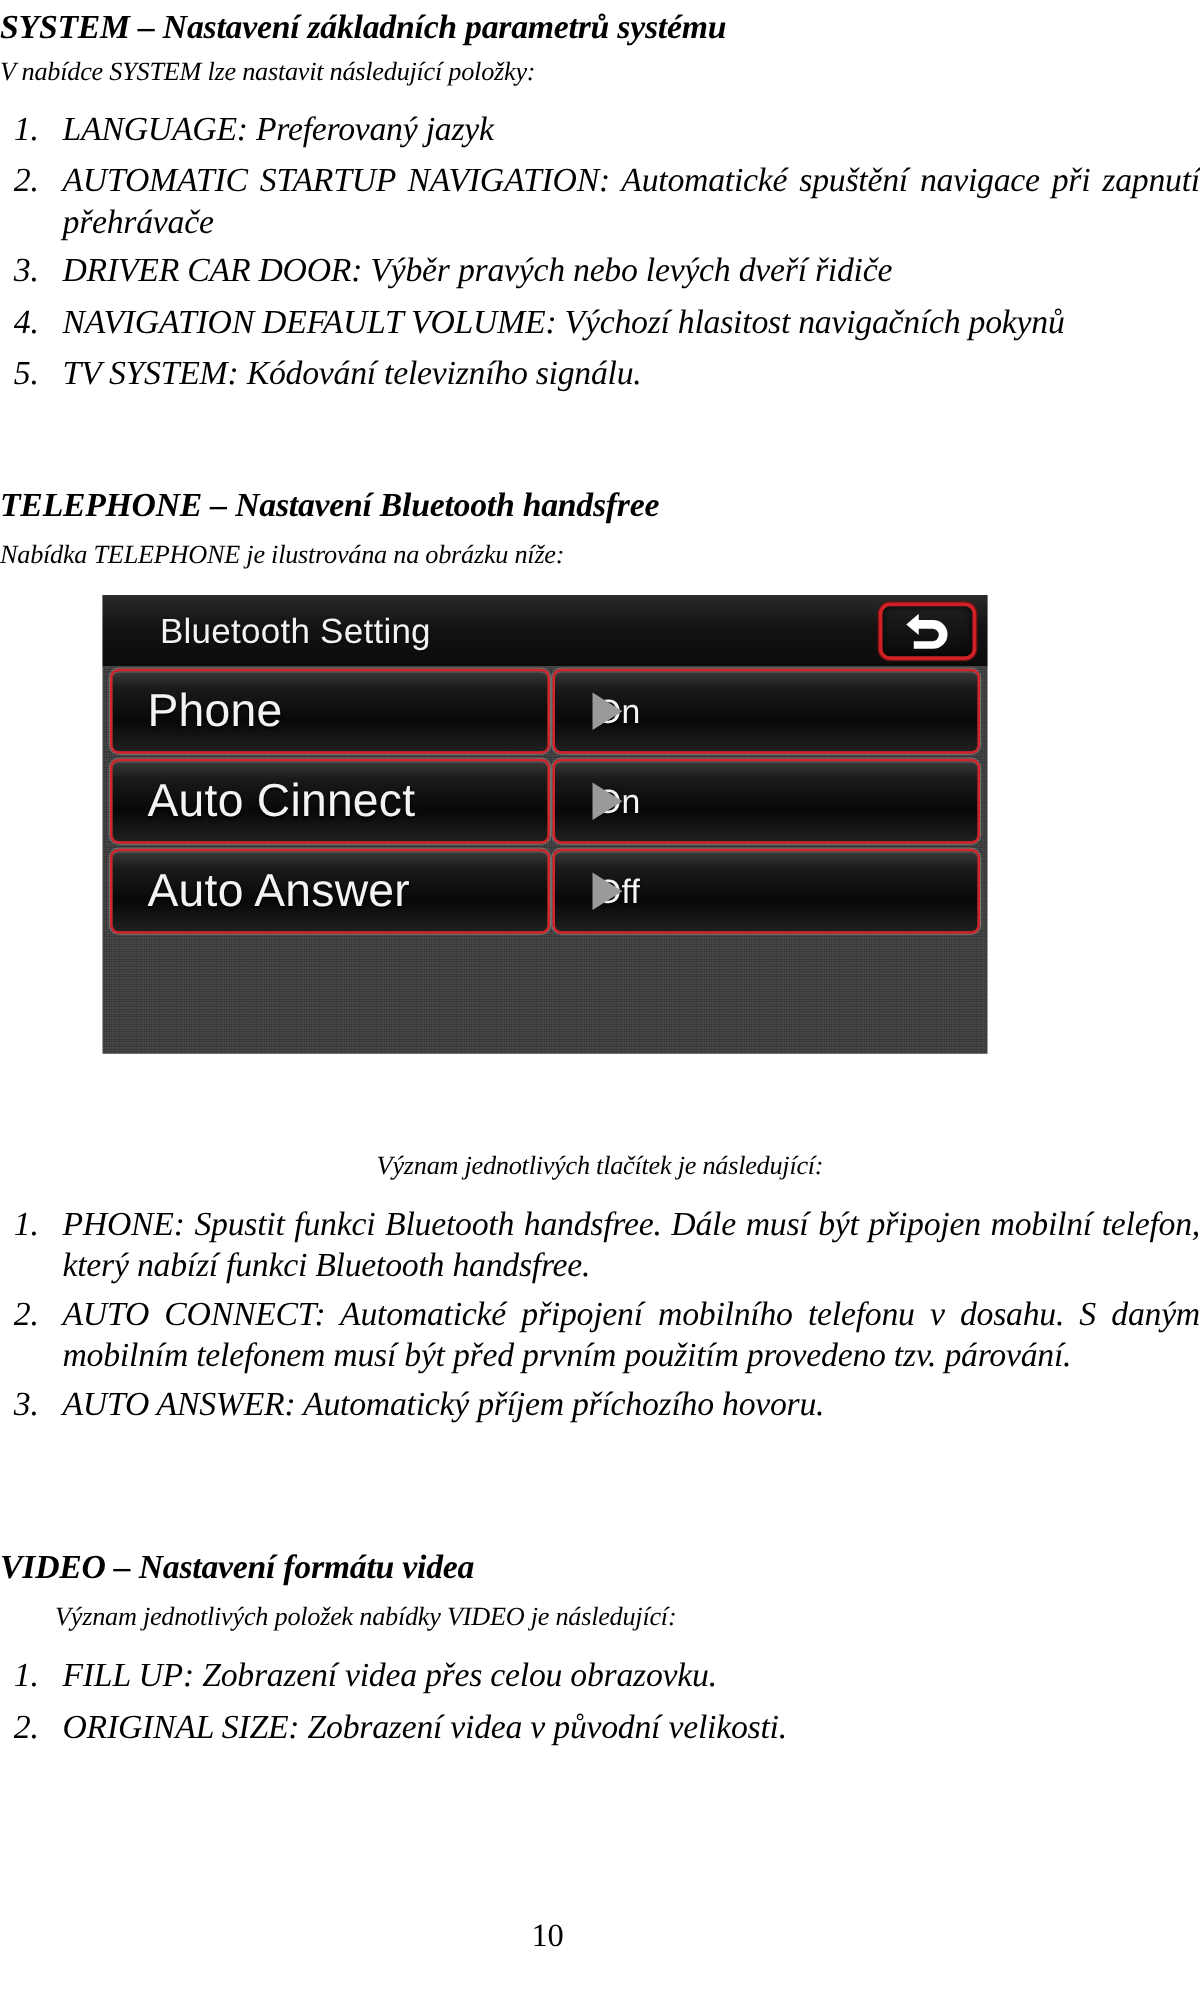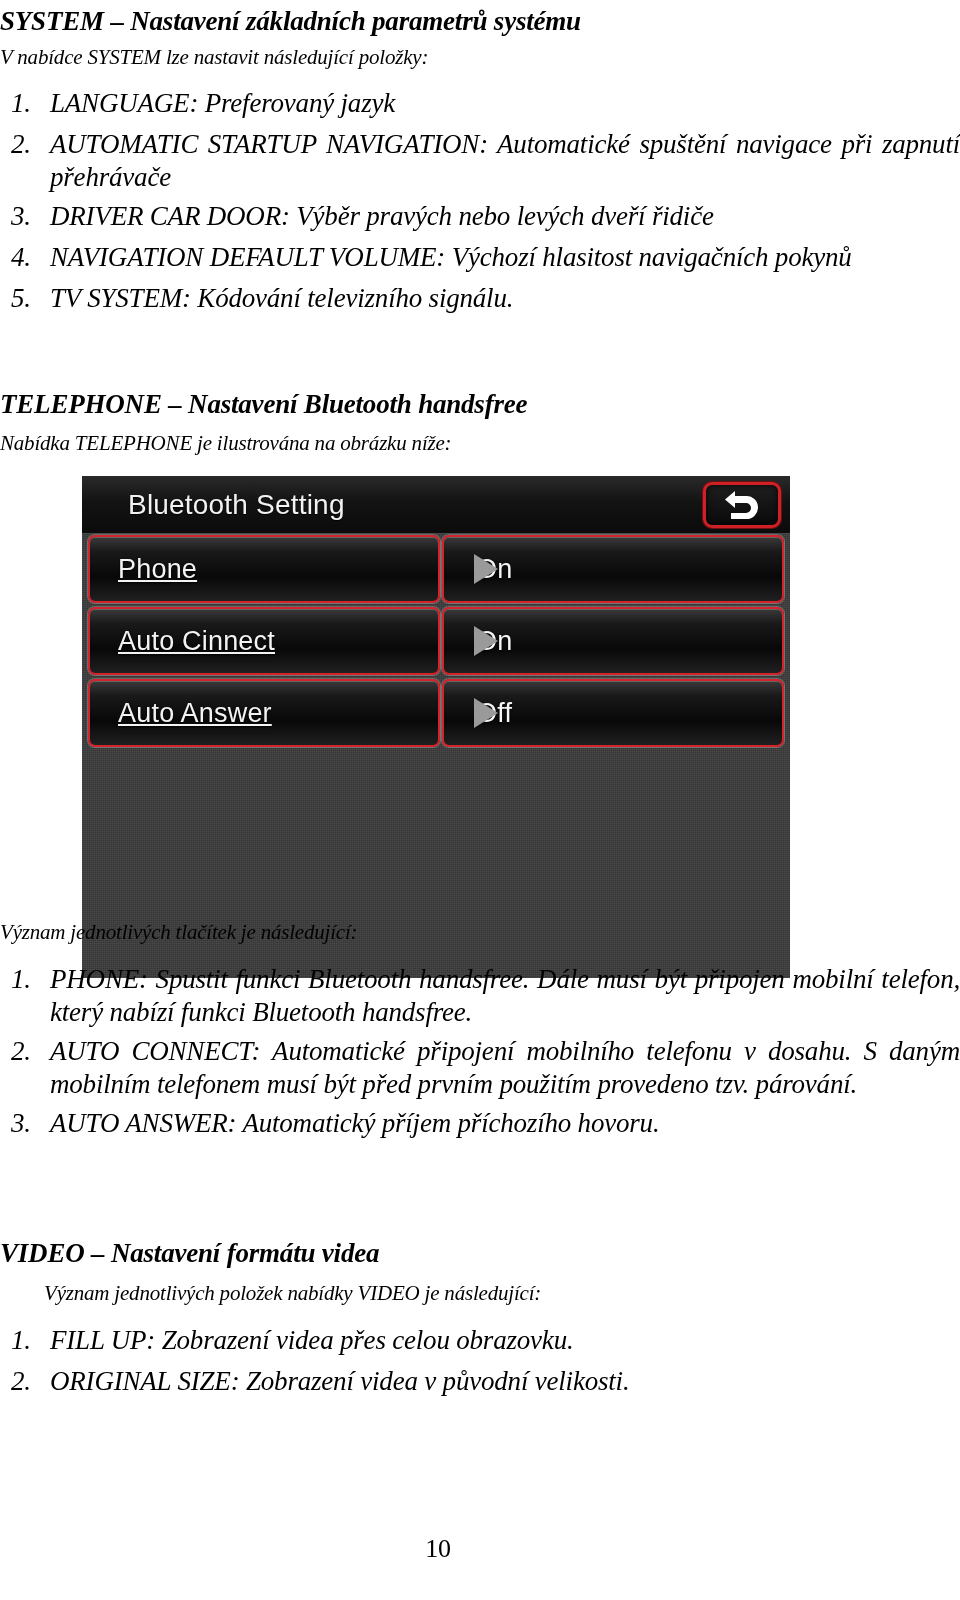--- a/index.html
+++ b/index.html
@@ -65,21 +65,21 @@
 
   
   .blk { position: absolute; left: 0; width: 960px; font-style: italic; }
 
   
   .device {
     position: absolute;
     left: 82px;
     top: 476px;
     width: 708px;
-    height: 502px;
+    height: 367px;
     background: #3b3b3b;
     background-image:
       repeating-linear-gradient(0deg, rgba(255,255,255,0.035) 0px, rgba(255,255,255,0.035) 1px, rgba(0,0,0,0.05) 1px, rgba(0,0,0,0.05) 2px),
       repeating-linear-gradient(90deg, rgba(255,255,255,0.03) 0px, rgba(255,255,255,0.03) 1px, rgba(0,0,0,0.04) 1px, rgba(0,0,0,0.04) 2px);
     box-sizing: border-box;
     font-family: "Liberation Sans", "DejaVu Sans", sans-serif;
     overflow: hidden;
   }
 
   .dev-header {
@@ -140,26 +140,25 @@
     background: linear-gradient(180deg, #3a3a3a 0%, #1a1a1a 22%, #080808 62%, #202020 100%);
     box-shadow: inset 0 1px 0 rgba(255,255,255,0.22), 0 0 0 1px rgba(255,255,255,0.25);
     box-sizing: border-box;
     display: flex;
     align-items: center;
   }
   .cell-label { flex: 0 0 352px; margin-right: 2px; padding-left: 28px; }
   .cell-value { flex: 1 1 auto; padding-left: 32px; }
 
   .row-label {
-    font-size: 27px;
+    font-size: 37px;
     color: #f3f3f3;
     letter-spacing: 0.2px;
     font-weight: 500;
     text-shadow: 0 1px 2px #000;
-    text-decoration: underline;
   }
   .row-value {
     font-size: 27px;
     color: #f5f5f5;
     letter-spacing: 0.2px;
     font-weight: 500;
     text-shadow: 0 1px 2px #000;
   }
   .tri {
     width: 0; height: 0;
@@ -271,21 +270,21 @@
         </div>
         <div class="cell cell-value">
           <span class="tri"></span>
           <span class="row-value">Off</span>
         </div>
       </div>
 
     </div>
   </div>
 
-  <div class="blk" style="top:920px;">
+  <div class="blk" style="top:920px;text-align:center;">
     <div class="para">Význam jednotlivých tlačítek je následující:</div>
   </div>
 
   <div class="blk" style="top:963px;">
     <ol class="olist">
       <li style="margin-bottom:6px;">
         <span class="num">1.</span>
         <span class="txt">PHONE: Spustit funkci Bluetooth handsfree. Dále musí být připojen mobilní telefon, který nabízí funkci Bluetooth handsfree.</span>
       </li>
       <li style="margin-bottom:6px;">

